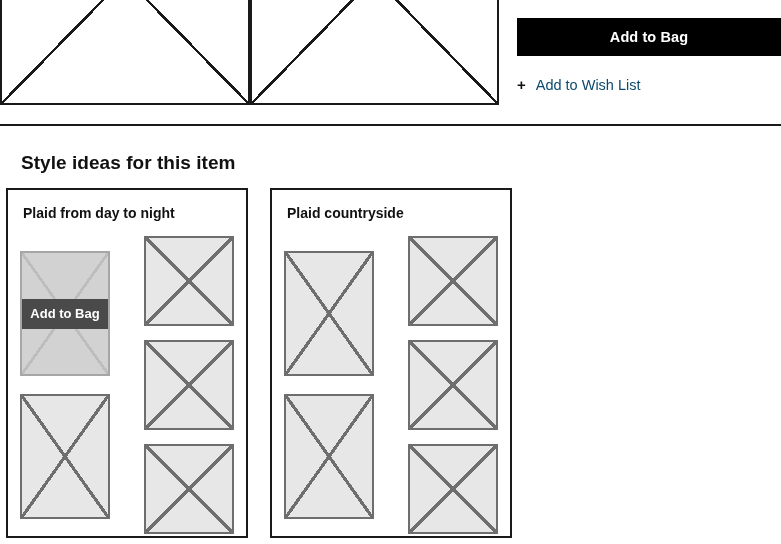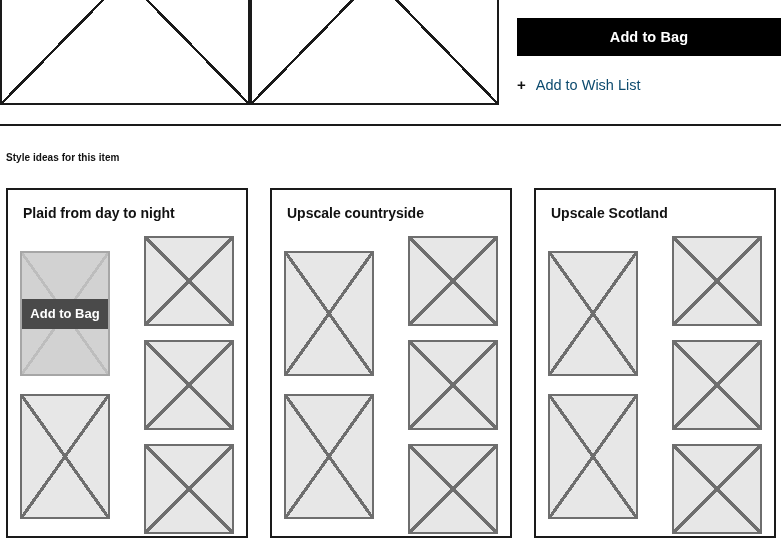--- a/index.html
+++ b/index.html
@@ -111,23 +111,23 @@
     left: 0;
     top: 124px;
     width: 781px;
     height: 0;
     border-top: 2px solid #1a1a1a;
   }
 
   
   #style-heading {
     position: absolute;
-    left: 6px;
+    left: 21px;
     top: 152px;
-    font-size: 10px;
+    font-size: 19px;
     font-weight: bold;
     color: #111111;
     letter-spacing: 0.05px;
   }
 
   #cards-row {
     position: absolute;
     left: 6px;
     top: 188px;
     width: 775px;
@@ -278,42 +278,28 @@
       </div>
       <div class="col-right">
         <div class="ph ph-square"></div>
         <div class="ph ph-square"></div>
         <div class="ph ph-square"></div>
       </div>
     </div>
   </div>
 
   <div class="idea-card">
-    <div class="card-title">Upscale countryside</div>
+    <div class="card-title">Plaid countryside</div>
     <div class="card-grid">
       <div class="col-left">
         <div class="ph ph-tall"></div>
         <div class="ph ph-tall"></div>
       </div>
       <div class="col-right">
         <div class="ph ph-square"></div>
         <div class="ph ph-square"></div>
         <div class="ph ph-square"></div>
       </div>
     </div>
   </div>
 
-  <div class="idea-card">
-    <div class="card-title">Upscale Scotland</div>
-    <div class="card-grid">
-      <div class="col-left">
-        <div class="ph ph-tall"></div>
-        <div class="ph ph-tall"></div>
-      </div>
-      <div class="col-right">
-        <div class="ph ph-square"></div>
-        <div class="ph ph-square"></div>
-        <div class="ph ph-square"></div>
-      </div>
-    </div>
-  </div>
 
 </div>
 
 </body></html>

